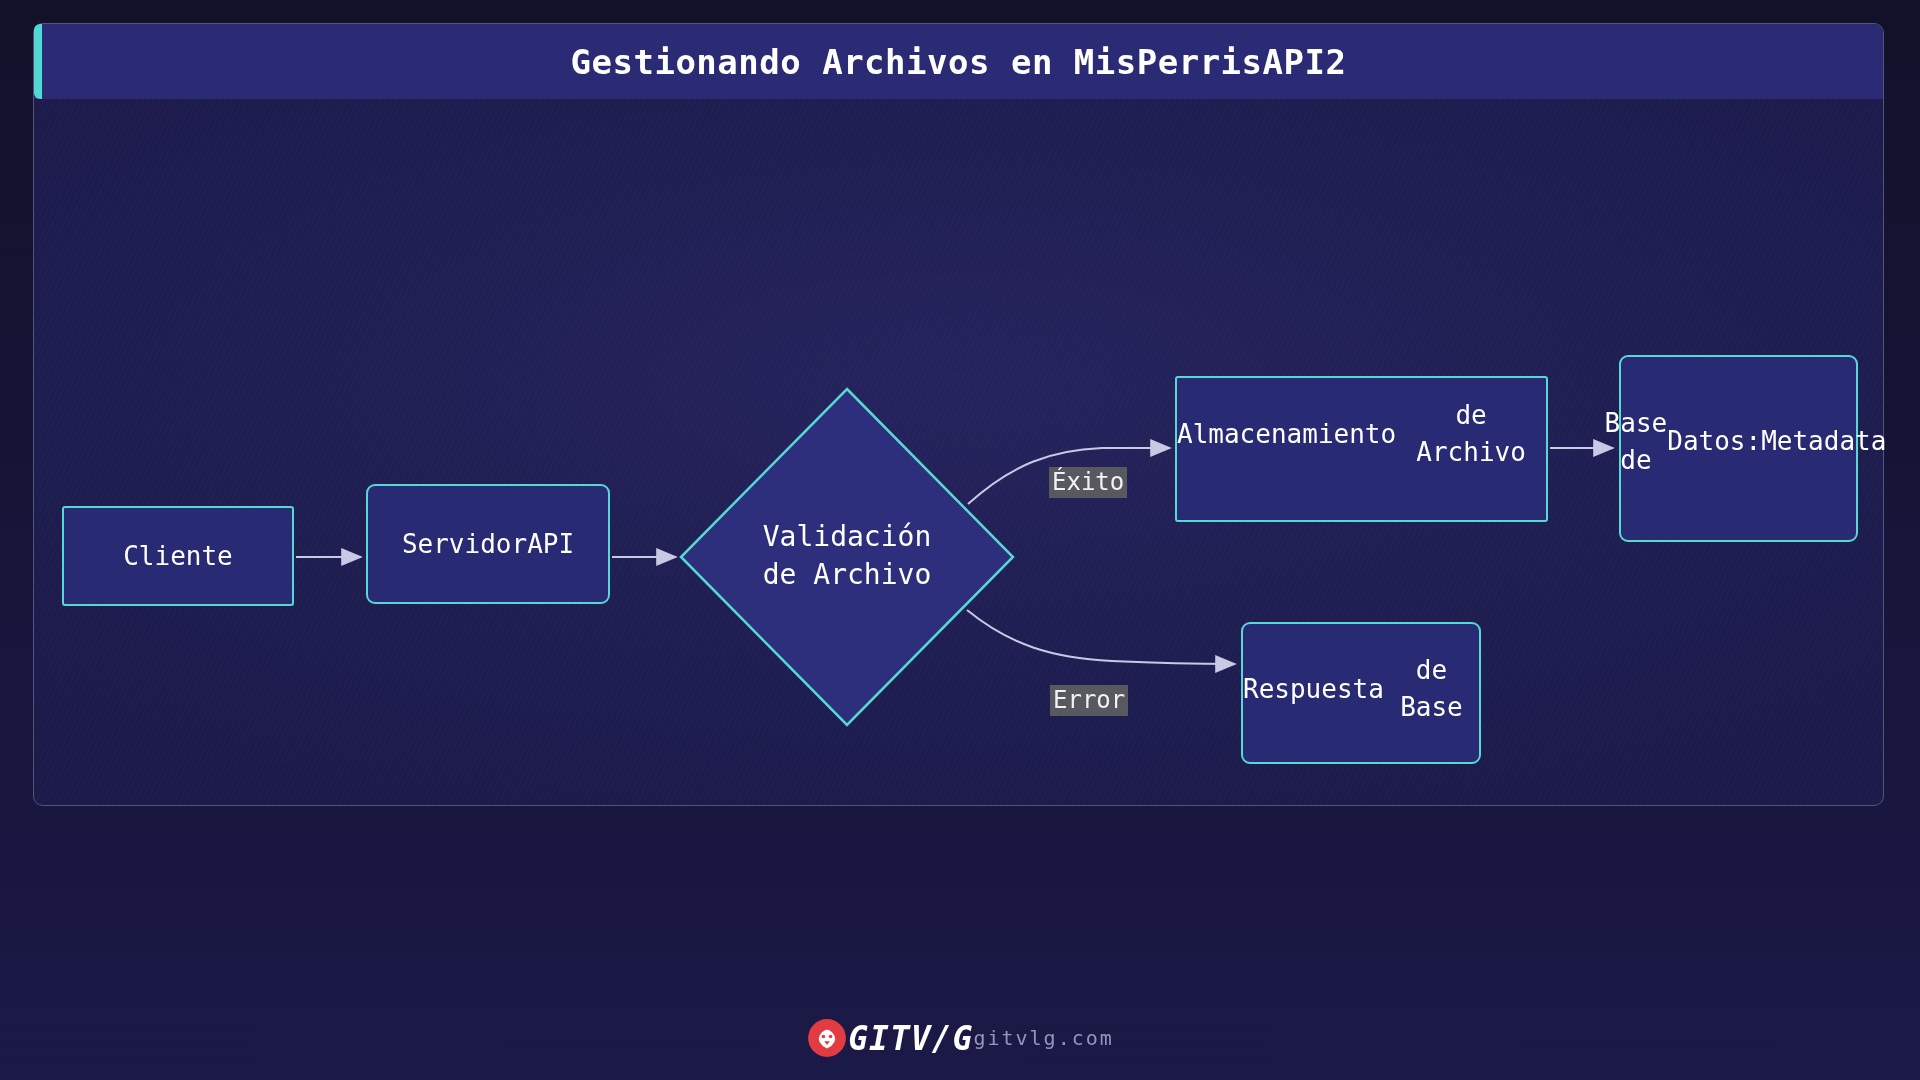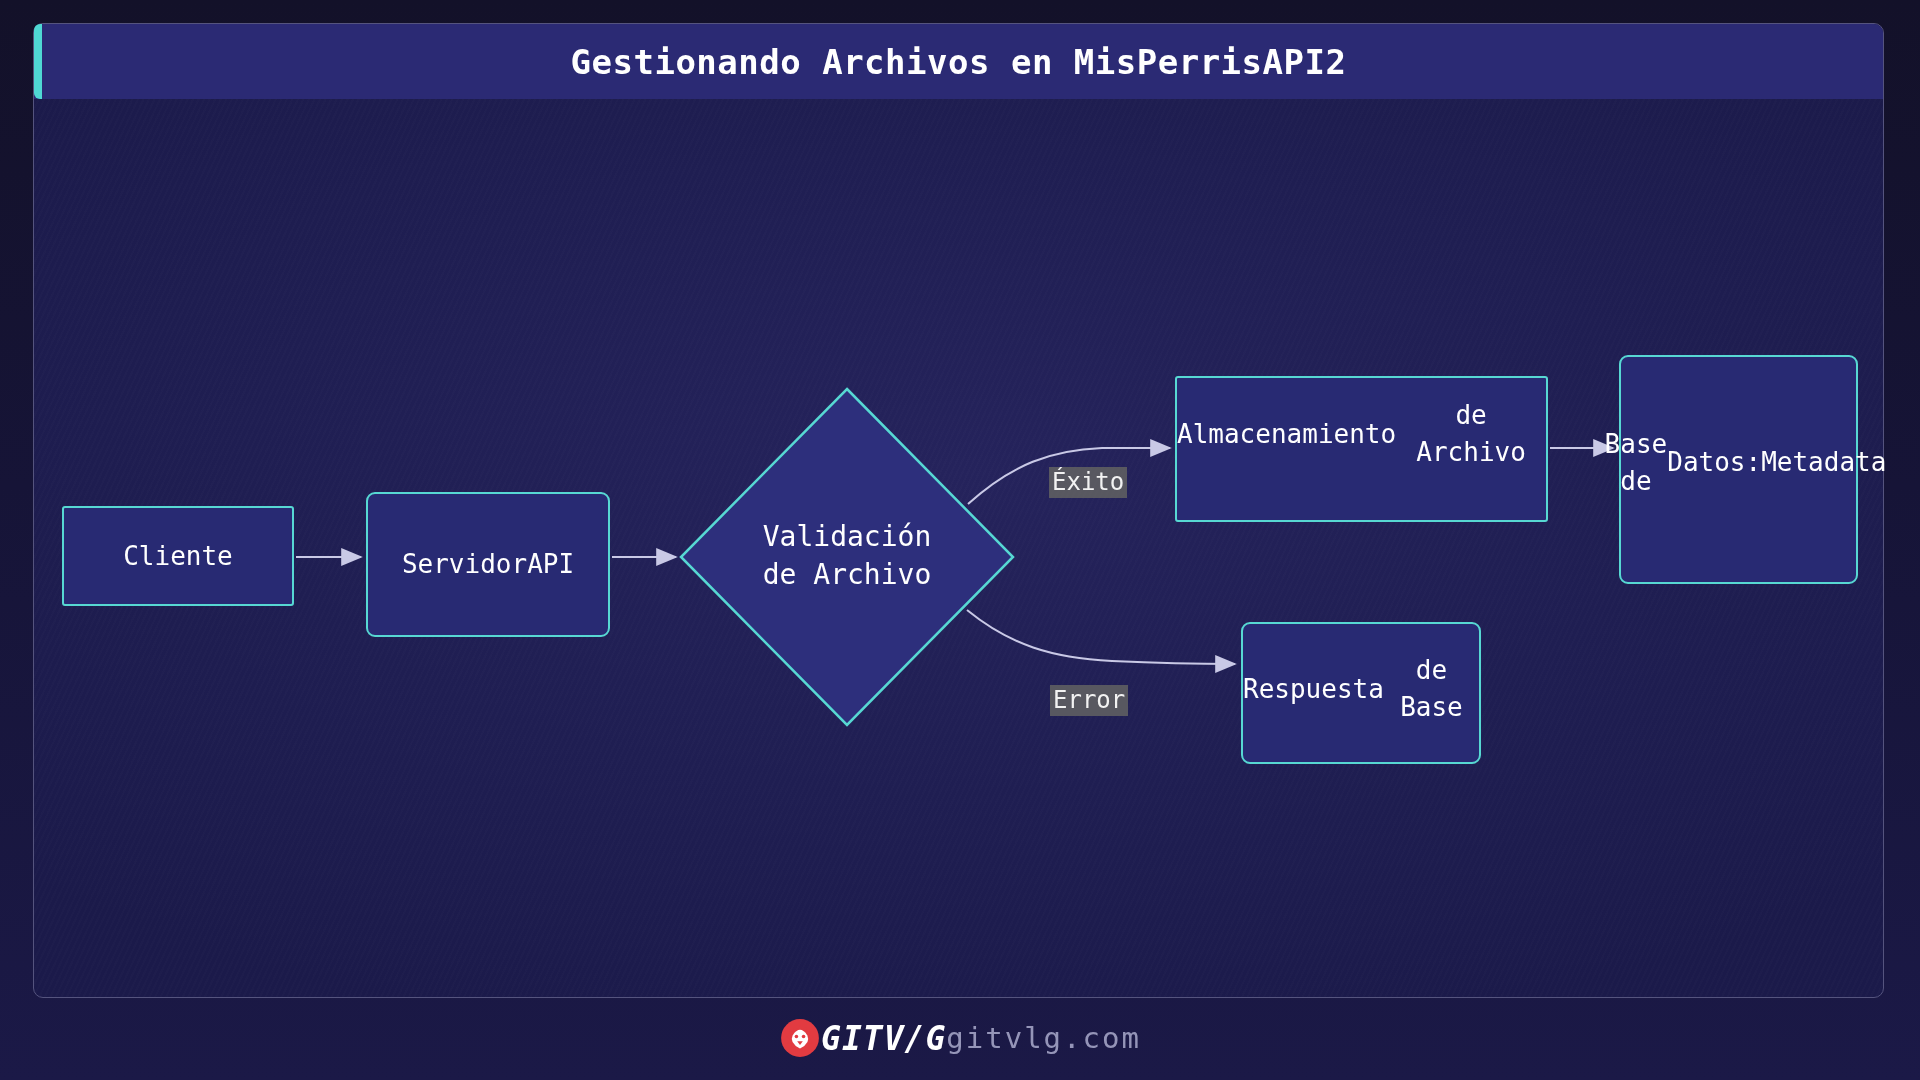--- a/index.html
+++ b/index.html
@@ -8,21 +8,21 @@
     overflow: hidden;
     font-family: "DejaVu Sans Mono", "Liberation Mono", monospace;
     background: linear-gradient(180deg, #131129 0%, #161437 45%, #1b1947 100%);
   }
   .stage { position: relative; width: 1920px; height: 1080px; }
 
   
   .panel {
     position: absolute;
     left: 33px; top: 23px;
-    width: 1851px; height: 975px;
+    width: 1851px; height: 783px;
     border: 1px solid #55547e;
     border-radius: 10px;
     background:
       repeating-linear-gradient(115deg, rgba(255,255,255,0.012) 0 2px, rgba(0,0,0,0) 2px 5px),
       radial-gradient(ellipse 70% 60% at 50% 46%, #25235c 0%, #1f1e52 55%, #1b1a4a 100%);
   }
   .titlebar {
     position: absolute;
     left: 0; top: 0; right: 0;
     height: 75px;
@@ -60,23 +60,23 @@
     font-size: 26px;
     line-height: 37px;
     display: flex; flex-direction: row;
     align-items: center; justify-content: center;
     text-align: center;
   }
   .node.sharp   { border-radius: 3px; }
   .node.rounded { border-radius: 9px; }
 
   .node-cliente        { left: 62px;   top: 506px; width: 232px; height: 100px; }
-  .node-servidor       { left: 366px;  top: 484px; width: 244px; height: 145px; margin-top: 8px; }
+  .node-servidor       { left: 366px;  top: 484px; width: 244px; height: 120px; }
   .node-almacenamiento { left: 1175px; top: 376px; width: 373px; height: 146px; padding-bottom: 30px; }
-  .node-base-datos     { left: 1619px; top: 355px; width: 239px; height: 229px; padding-bottom: 14px; padding-left: 14px; }
+  .node-base-datos     { left: 1619px; top: 355px; width: 239px; height: 187px; padding-bottom: 14px; padding-left: 14px; }
   .node-respuesta      { left: 1241px; top: 593px; width: 240px; height: 142px; padding-bottom: 8px; margin-top: 29px; }
 
   .node-validacion-label {
     position: absolute; z-index: 2;
     left: 713px; top: 518px; width: 268px;
     color: #ffffff; font-size: 28px; line-height: 38px;
     text-align: center;
   }
 
   
@@ -104,21 +104,21 @@
   .lion-badge { width: 42px; height: 42px; display: block; }
   .brand-text {
     color: #ffffff;
     font-size: 33px;
     font-weight: bold;
     font-style: italic;
     letter-spacing: 1px;
   }
   .url-text {
     color: #9595b8;
-    font-size: 29px;
+    font-size: 20px;
     letter-spacing: 2px;
   }
 </style>
 </head>
 <body>
 
 <div class="stage">
 
   <div class="panel">
     <div class="titlebar">

